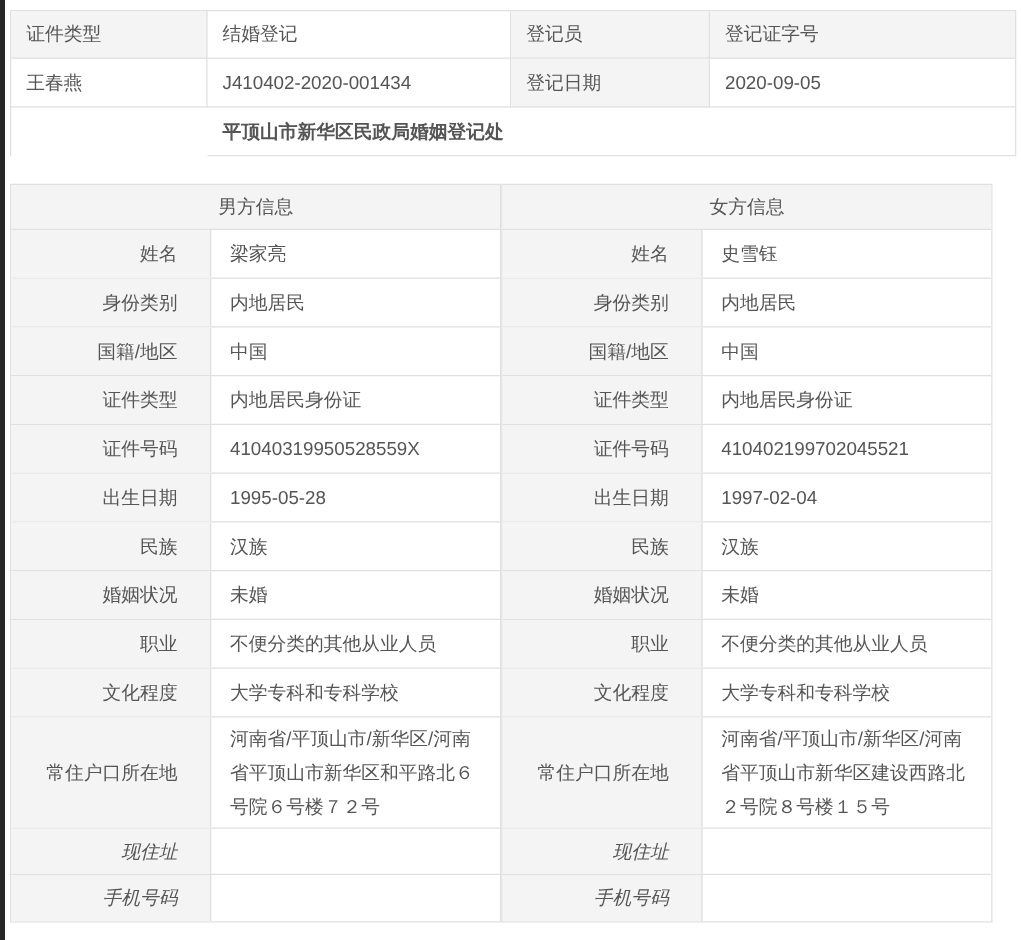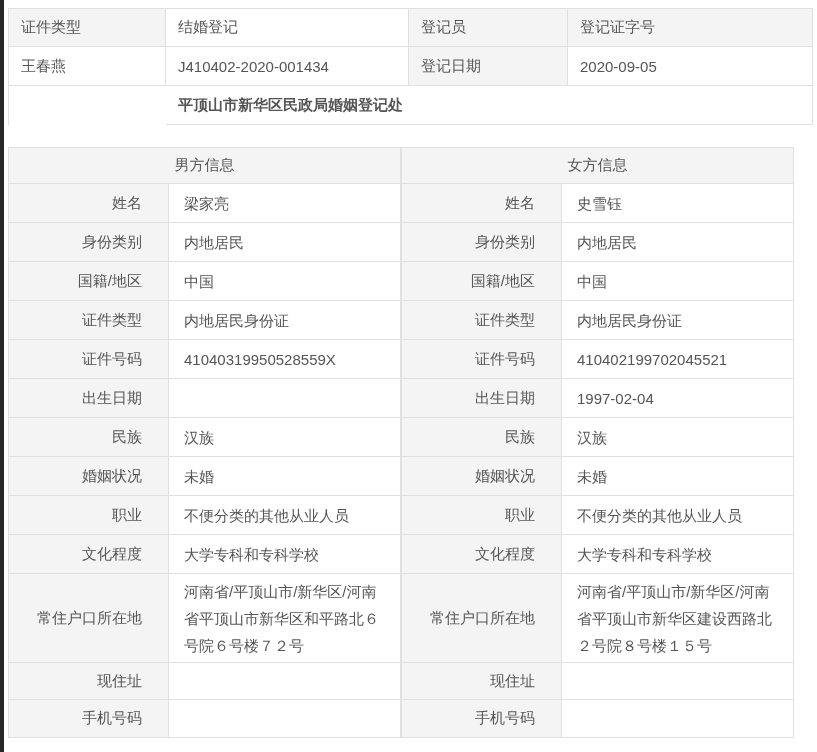--- a/index.html
+++ b/index.html
@@ -50,21 +50,21 @@
     height:36px;box-sizing:border-box;
     background:var(--label-bg);
     border-bottom:1px solid var(--border);
     display:flex;align-items:center;justify-content:center;
   }
   .p-row{
     display:flex;height:39px;box-sizing:border-box;
     border-bottom:1px solid var(--border);
   }
   .p-row.tall{height:89px;}
-  .p-row:nth-last-child(-n+2){height:37px;}
+  .p-row:nth-last-child(-n+2){height:37px;font-style:italic;}
   .p-row:last-child{border-bottom:none;}
   .p-lbl{
     width:160px;box-sizing:border-box;flex:none;
     background:var(--label-bg);
     border-right:1px solid var(--border);
     display:flex;align-items:center;justify-content:flex-end;
     padding-right:26px;
     white-space:nowrap;
   }
   .p-val{
@@ -119,20 +119,21 @@
           <div class="p-val">内地居民身份证</div>
         </div>
 
         <div class="p-row">
           <div class="p-lbl">证件号码</div>
           <div class="p-val">41040319950528559X</div>
         </div>
 
         <div class="p-row">
           <div class="p-lbl">出生日期</div>
+          <div class="p-val">1995-05-28</div>
         </div>
 
         <div class="p-row">
           <div class="p-lbl">民族</div>
           <div class="p-val">汉族</div>
         </div>
 
         <div class="p-row">
           <div class="p-lbl">婚姻状况</div>
           <div class="p-val">未婚</div>

